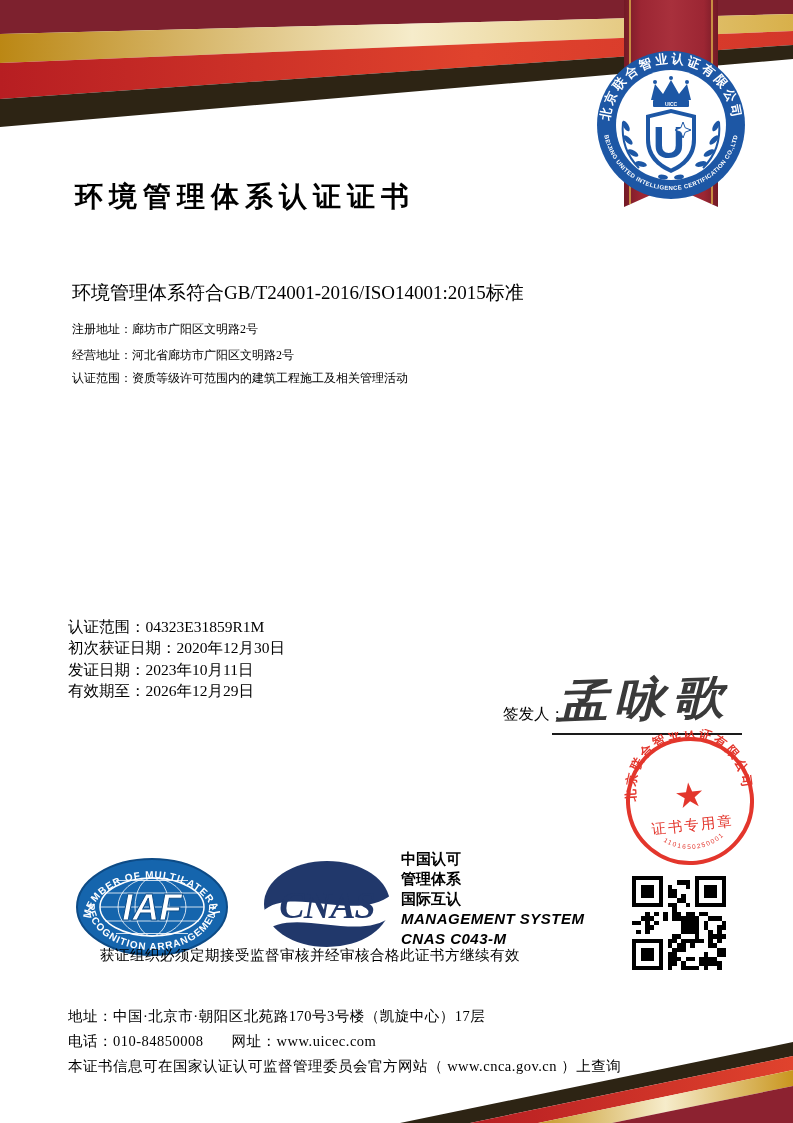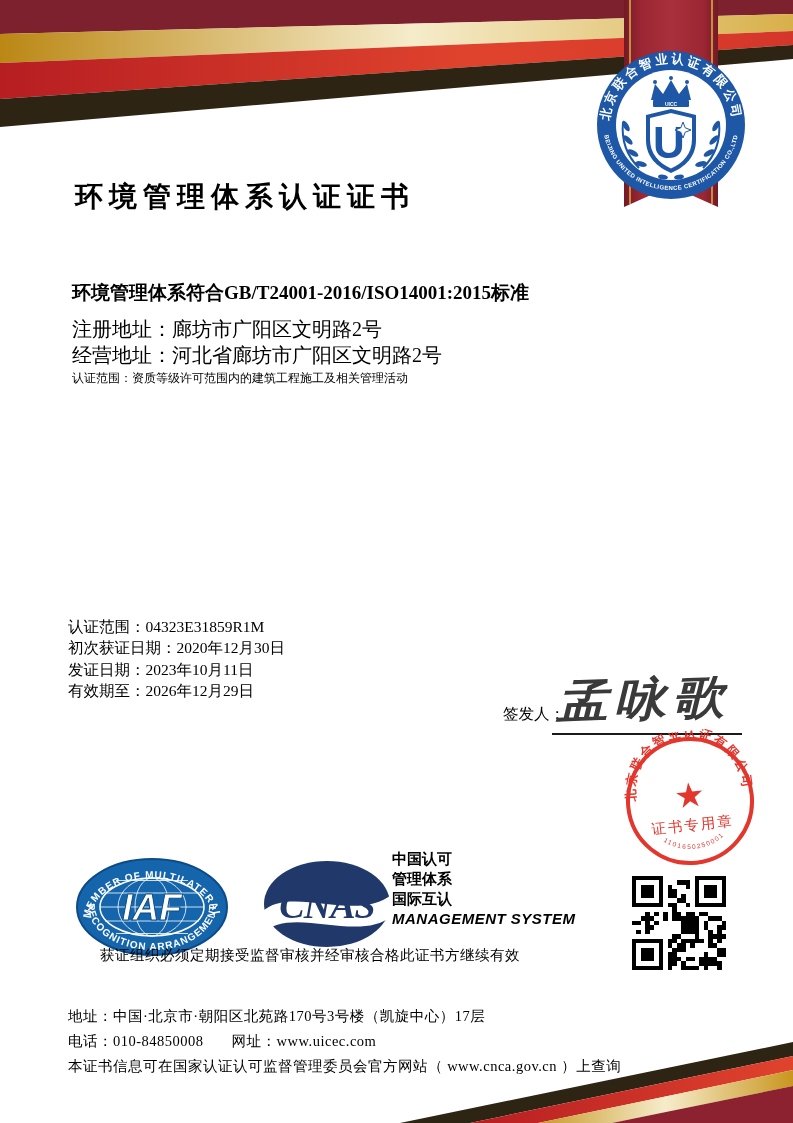--- a/index.html
+++ b/index.html
@@ -3,34 +3,34 @@
 <meta charset="utf-8">
 <style>
   html,body{margin:0;padding:0;background:#888;}
   .page{position:relative;width:793px;height:1123px;background:#ffffff;overflow:hidden;
         font-family:"Liberation Serif","DejaVu Serif",serif;color:#000;margin:0 auto;}
   .abs{position:absolute;}
   svg{display:block;}
   
   .cert-title{left:75px;top:178px;font-size:28px;font-weight:bold;letter-spacing:6px;}
   .company-name{left:72px;top:248px;font-size:25px;font-weight:bold;letter-spacing:1px;}
-  .standard-line{left:72px;top:280px;font-size:19px;font-weight:bold;}
-  
-  .addr-block{left:72px;top:316px;font-size:20px;line-height:26px;}
+  .standard-line{left:72px;top:280px;font-size:19px;font-weight:normal;}
+  
+  .addr-block{left:72px;top:316px;font-size:12px;line-height:26px;}
   .scope-line{left:72px;top:370px;font-size:12px;}
   
   .info-block{left:68px;top:616px;font-size:15.5px;line-height:21.4px;}
   
   .signer-label{left:503px;top:704px;font-size:15.5px;}
   .signature{left:556px;top:672px;font-size:46px;font-weight:bold;font-style:italic;
              font-family:"DejaVu Sans",sans-serif;color:#3a3a3a;transform:rotate(-2deg) scaleX(1.12);
              transform-origin:left center;letter-spacing:6px;white-space:nowrap;}
   .sign-line{left:552px;top:733px;width:190px;height:2px;background:#1a1a1a;}
   
-  .acc-lines{left:392px;top:849px;font-size:15px;line-height:20px;font-weight:bold;
+  .acc-lines{left:401px;top:849px;font-size:15px;line-height:20px;font-weight:bold;
              font-family:"Liberation Sans","DejaVu Sans",sans-serif;}
   .acc-lines .en{letter-spacing:.5px;font-style:italic;}
   
   .footer-line{left:68px;font-size:14.5px;letter-spacing:.5px;}
   .f1{top:946px;margin-left:32px;} .f2{top:1007px;} .f3{top:1032px;} .f4{top:1057px;}
   .f3 .gap{display:inline-block;width:28px;}
   .seal-wrap{left:620px;top:731px;width:140px;height:140px;transform:rotate(-6deg);opacity:.92;}
   .qr-wrap{left:632px;top:876px;width:94px;height:94px;}
 </style>
 </head>
@@ -217,20 +217,21 @@
     <ellipse cx="65" cy="44" rx="63" ry="43" fill="#21386b"></ellipse>
     <path d="M0,52 C28,24 96,64 130,34 L130,56 C96,84 28,44 0,74 Z" fill="#ffffff"></path>
     <text x="65" y="58" text-anchor="middle" font-size="38" font-weight="bold" font-style="italic" fill="#21386b" font-family="Liberation Serif, DejaVu Serif, serif" letter-spacing="-1">CNAS</text>
   </svg>
 
   <div class="abs acc-lines">
     <div>中国认可</div>
     <div>管理体系</div>
     <div>国际互认</div>
     <div class="en">MANAGEMENT SYSTEM</div>
+    <div class="en">CNAS C043-M</div>
   </div>
 
   <div class="abs qr-wrap">
     <svg width="94" height="94" viewBox="0 0 21 21" shape-rendering="crispEdges">
         <rect x="10" y="1" width="1" height="1" fill="#000"></rect>
         <rect x="11" y="1" width="1" height="1" fill="#000"></rect>
         <rect x="12" y="1" width="1" height="1" fill="#000"></rect>
         <rect x="8" y="2" width="1" height="1" fill="#000"></rect>
         <rect x="12" y="2" width="1" height="1" fill="#000"></rect>
         <rect x="8" y="3" width="1" height="1" fill="#000"></rect>

